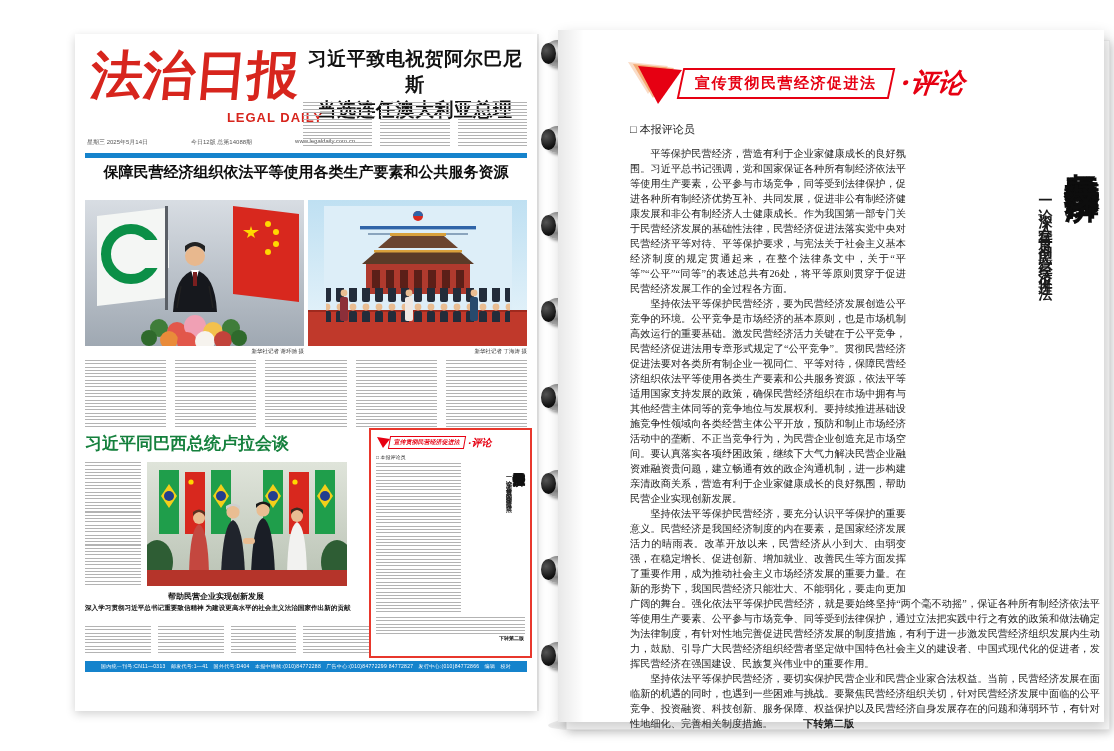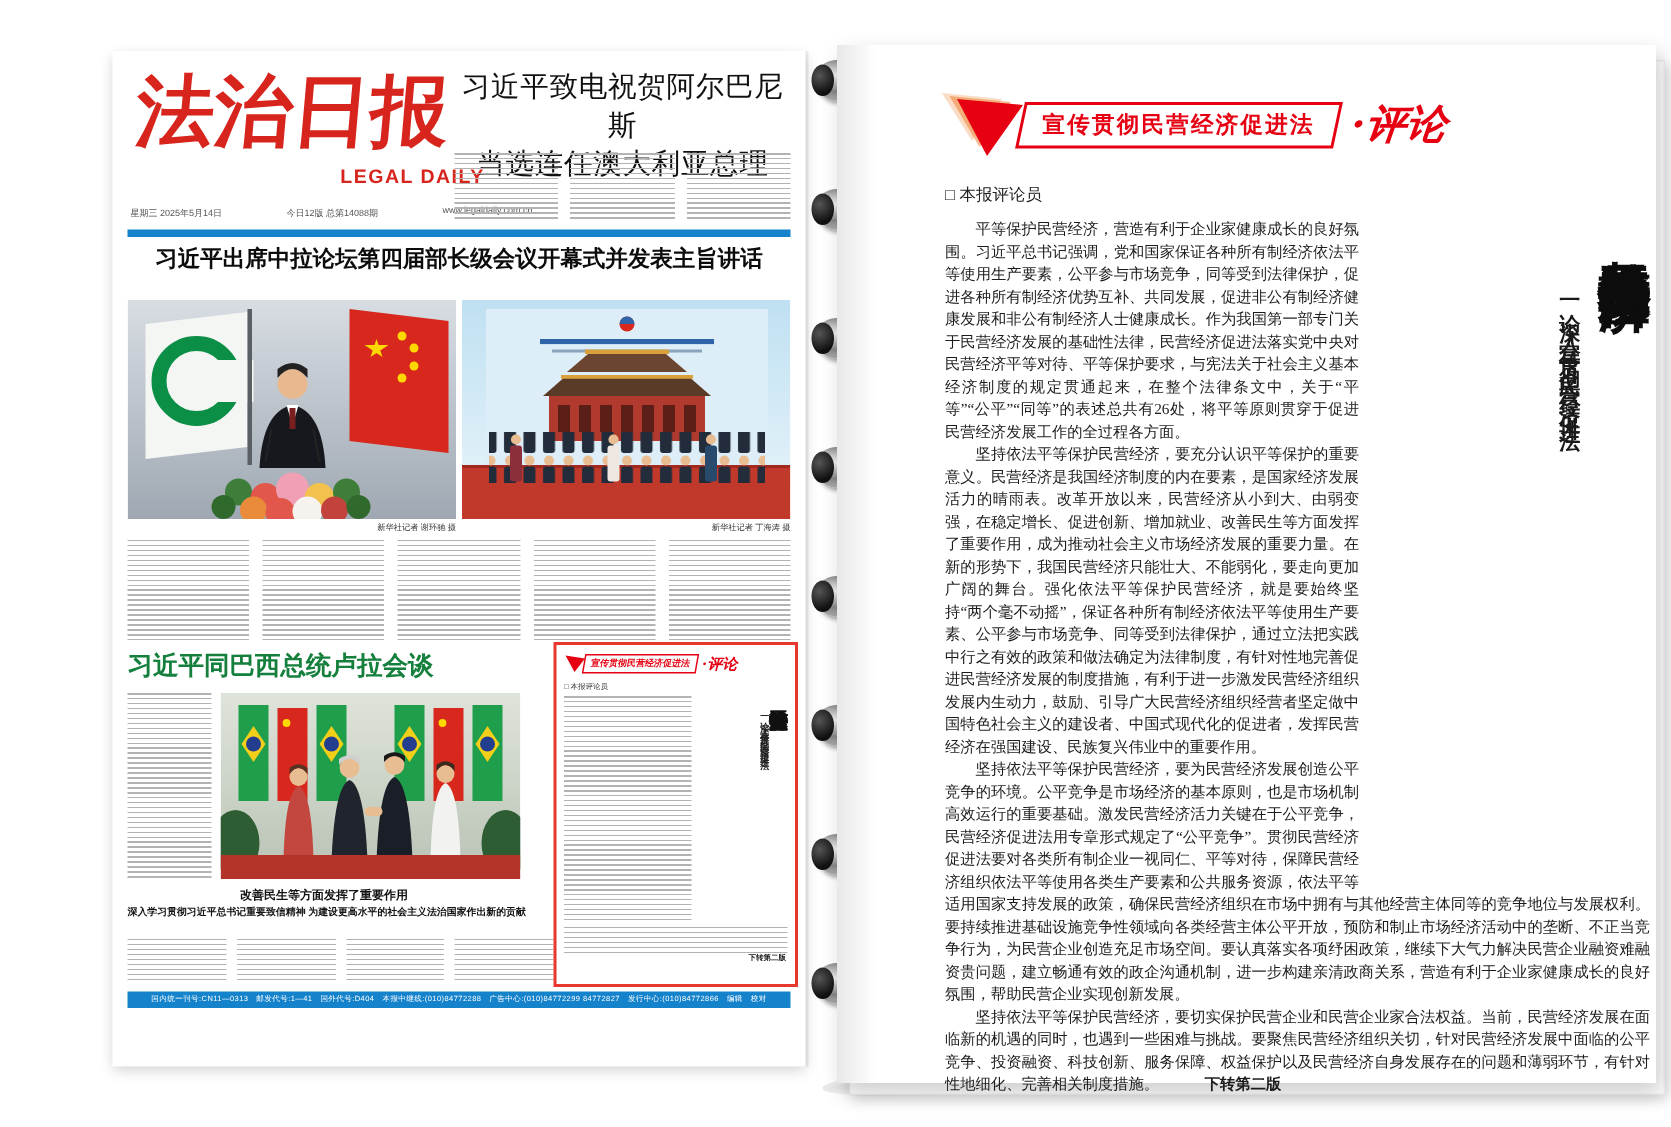--- a/index.html
+++ b/index.html
@@ -32,21 +32,21 @@
   .cols{display:flex;}
 
   
   .masthead-title{left:16px;top:14px;width:212px;font-family:"DejaVu Serif","Liberation Serif",serif;
     font-weight:bold;font-size:52px;line-height:1.05;color:#d7251d;transform:skewX(-5deg);white-space:nowrap;}
   .masthead-en{left:138px;top:76px;width:124px;text-align:center;font-size:13px;font-weight:bold;
     color:#d7251d;letter-spacing:1px;}
   .dateline{left:12px;top:104px;width:268px;display:flex;justify-content:space-between;
     font-size:6px;color:#555;}
   .rule-blue{left:10px;top:119px;width:442px;height:5px;background:#1583cc;}
-  .alb-headline{left:228px;top:12px;width:224px;font-size:19px;font-weight:400;color:#111;
+  .alb-headline{left:228px;top:12px;width:224px;font-size:19px;font-weight:700;color:#111;
     line-height:1.35;text-align:center;letter-spacing:.5px;}
   .alb-cols{left:228px;top:68px;width:224px;height:44px;gap:8px;}
   .alb-cols .micro{flex:1;}
   .lead-headline{left:10px;top:129px;width:442px;text-align:center;font-size:15px;
     font-weight:900;color:#0c0c0c;white-space:nowrap;}
   .photos{left:10px;top:166px;width:442px;height:146px;display:flex;gap:4px;}
   .photo{flex:1;overflow:hidden;}
   .cap-row{left:10px;top:314px;width:442px;display:flex;gap:4px;font-size:5.5px;color:#333;}
   .cap-row div{flex:1;text-align:right;}
   .body-cols{left:10px;top:326px;width:442px;height:68px;gap:9px;}
@@ -116,21 +116,21 @@
       <div>当选连任澳大利亚总理</div>
     </div>
     <div class="abs cols alb-cols">
       <div class="micro"></div>
       <div class="micro"></div>
       <div class="micro"></div>
     </div>
 
     <div class="abs rule-blue"></div>
 
-    <div class="abs lead-headline">习近平出席中拉论坛第四届部长级会议开幕式并发表主旨讲话</div>
+    <div class="abs lead-headline">保障民营经济组织依法平等使用各类生产要素和公共服务资源</div>
 
     <div class="abs photos">
       <div class="photo">
         <svg width="219" height="146" viewBox="0 0 219 146">
           <defs>
             <linearGradient id="g1" x1="0" y1="0" x2="0" y2="1">
               <stop offset="0" stop-color="#d8dde3"></stop>
                 <stop offset="1" stop-color="#9fa8b2"></stop>
             </linearGradient>
           </defs>
@@ -266,21 +266,21 @@
           <path d="M109 46 q7 -8 14 0 l0 -4 q-7 -5 -14 0 z" fill="#1a1a1a"></path>
         <path d="M104 112 q2 -52 12 -56 q10 4 12 56 z" fill="#1a1e26"></path>
         <rect x="96" y="76" width="12" height="6" rx="3" fill="#e9bd92"></rect>
         <circle cx="150" cy="54" r="6" fill="#e9bd92"></circle>
           <path d="M144 52 q6 -8 12 0 l0 -4 q-6 -5 -12 0 z" fill="#3a2a20"></path>
         <path d="M140 112 q1 -48 10 -52 q9 4 10 52 z" fill="#f2f2f0"></path>
         <rect x="0" y="108" width="200" height="16" fill="#b5342a"></rect>
       </svg>
     </div>
 
-    <div class="abs law-kicker">改善民生等方面发挥了重要作用</div>
+    <div class="abs law-kicker">帮助民营企业实现创新发展</div>
     <div class="abs law-headline">深入学习贯彻习近平总书记重要致信精神 为建设更高水平的社会主义法治国家作出新的贡献</div>
     <div class="abs cols law-cols">
       <div class="micro"></div>
       <div class="micro"></div>
       <div class="micro"></div>
       <div class="micro"></div>
     </div>
 
     <div class="abs sel-box">
       <div class="mini-banner">
@@ -331,18 +331,18 @@
 
     <div class="abs byline">□ 本报评论员</div>
 
     <div class="abs article">
       <div class="headline-block">
         <div class="main">坚持依法平等保护民营经济</div>
         <div class="sub">一论深入宣传贯彻民营经济促进法</div>
       </div>
 
         <p>平等保护民营经济，营造有利于企业家健康成长的良好氛围。习近平总书记强调，党和国家保证各种所有制经济依法平等使用生产要素，公平参与市场竞争，同等受到法律保护，促进各种所有制经济优势互补、共同发展，促进非公有制经济健康发展和非公有制经济人士健康成长。作为我国第一部专门关于民营经济发展的基础性法律，民营经济促进法落实党中央对民营经济平等对待、平等保护要求，与宪法关于社会主义基本经济制度的规定贯通起来，在整个法律条文中，关于“平等”“公平”“同等”的表述总共有26处，将平等原则贯穿于促进民营经济发展工作的全过程各方面。</p>
+        <p>坚持依法平等保护民营经济，要为民营经济发展创造公平竞争的环境。公平竞争是市场经济的基本原则，也是市场机制高效运行的重要基础。激发民营经济活力关键在于公平竞争，民营经济促进法用专章形式规定了“公平竞争”。贯彻民营经济促进法要对各类所有制企业一视同仁、平等对待，保障民营经济组织依法平等使用各类生产要素和公共服务资源，依法平等适用国家支持发展的政策，确保民营经济组织在市场中拥有与其他经营主体同等的竞争地位与发展权利。要持续推进基础设施竞争性领域向各类经营主体公平开放，预防和制止市场经济活动中的垄断、不正当竞争行为，为民营企业创造充足市场空间。要认真落实各项纾困政策，继续下大气力解决民营企业融资难融资贵问题，建立畅通有效的政企沟通机制，进一步构建亲清政商关系，营造有利于企业家健康成长的良好氛围，帮助民营企业实现创新发展。</p>
         <p>坚持依法平等保护民营经济，要充分认识平等保护的重要意义。民营经济是我国经济制度的内在要素，是国家经济发展活力的晴雨表。改革开放以来，民营经济从小到大、由弱变强，在稳定增长、促进创新、增加就业、改善民生等方面发挥了重要作用，成为推动社会主义市场经济发展的重要力量。在新的形势下，我国民营经济只能壮大、不能弱化，要走向更加广阔的舞台。强化依法平等保护民营经济，就是要始终坚持“两个毫不动摇”，保证各种所有制经济依法平等使用生产要素、公平参与市场竞争、同等受到法律保护，通过立法把实践中行之有效的政策和做法确定为法律制度，有针对性地完善促进民营经济发展的制度措施，有利于进一步激发民营经济组织发展内生动力，鼓励、引导广大民营经济组织经营者坚定做中国特色社会主义的建设者、中国式现代化的促进者，发挥民营经济在强国建设、民族复兴伟业中的重要作用。</p>
-        <p>坚持依法平等保护民营经济，要为民营经济发展创造公平竞争的环境。公平竞争是市场经济的基本原则，也是市场机制高效运行的重要基础。激发民营经济活力关键在于公平竞争，民营经济促进法用专章形式规定了“公平竞争”。贯彻民营经济促进法要对各类所有制企业一视同仁、平等对待，保障民营经济组织依法平等使用各类生产要素和公共服务资源，依法平等适用国家支持发展的政策，确保民营经济组织在市场中拥有与其他经营主体同等的竞争地位与发展权利。要持续推进基础设施竞争性领域向各类经营主体公平开放，预防和制止市场经济活动中的垄断、不正当竞争行为，为民营企业创造充足市场空间。要认真落实各项纾困政策，继续下大气力解决民营企业融资难融资贵问题，建立畅通有效的政企沟通机制，进一步构建亲清政商关系，营造有利于企业家健康成长的良好氛围，帮助民营企业实现创新发展。</p>
         <p>坚持依法平等保护民营经济，要切实保护民营企业和民营企业家合法权益。当前，民营经济发展在面临新的机遇的同时，也遇到一些困难与挑战。要聚焦民营经济组织关切，针对民营经济发展中面临的公平竞争、投资融资、科技创新、服务保障、权益保护以及民营经济自身发展存在的问题和薄弱环节，有针对性地细化、完善相关制度措施。<span class="cont-note">　　　下转第二版</span></p>
       </div>
   </div>
 </div>
 
 </body></html>

